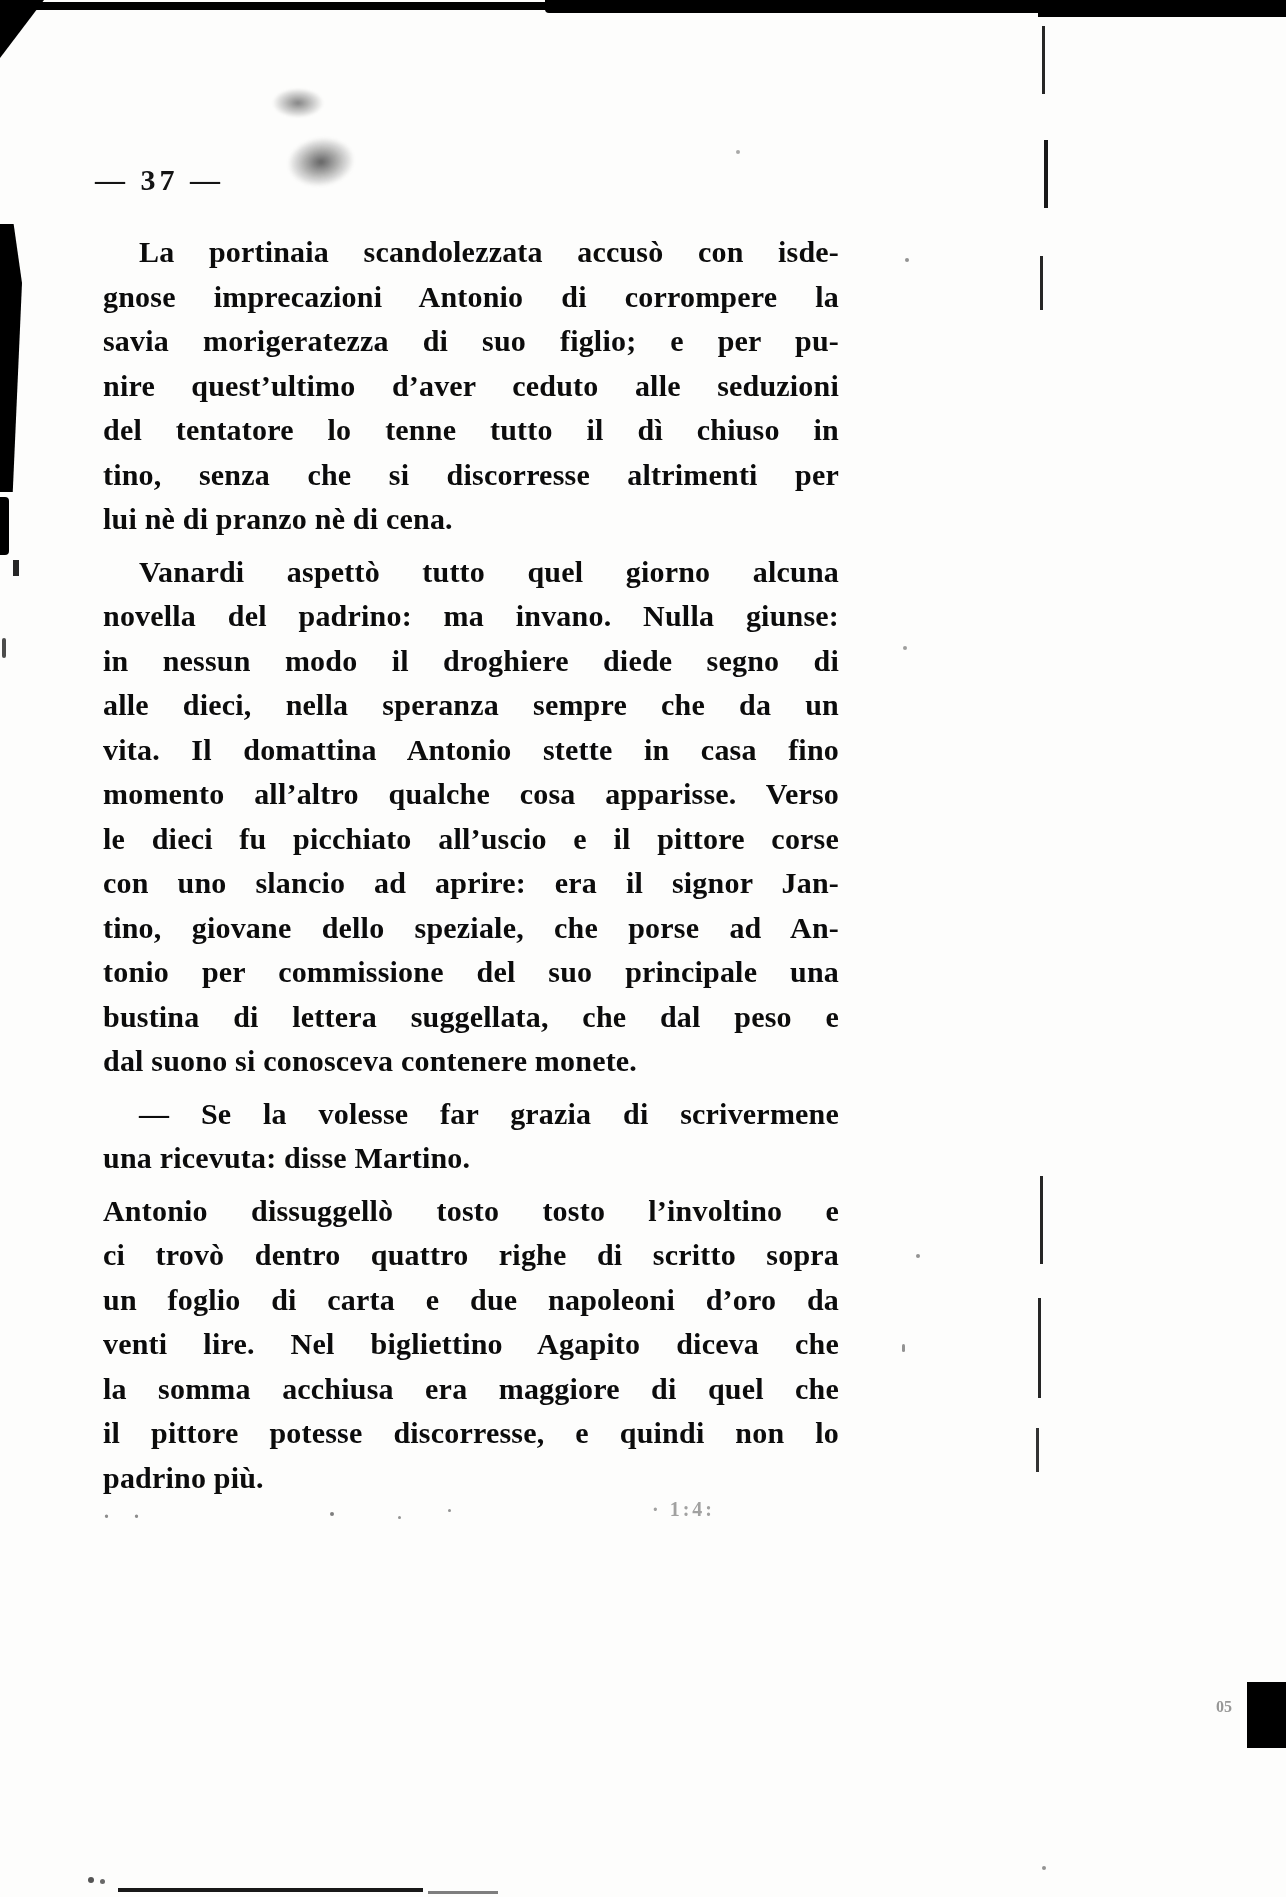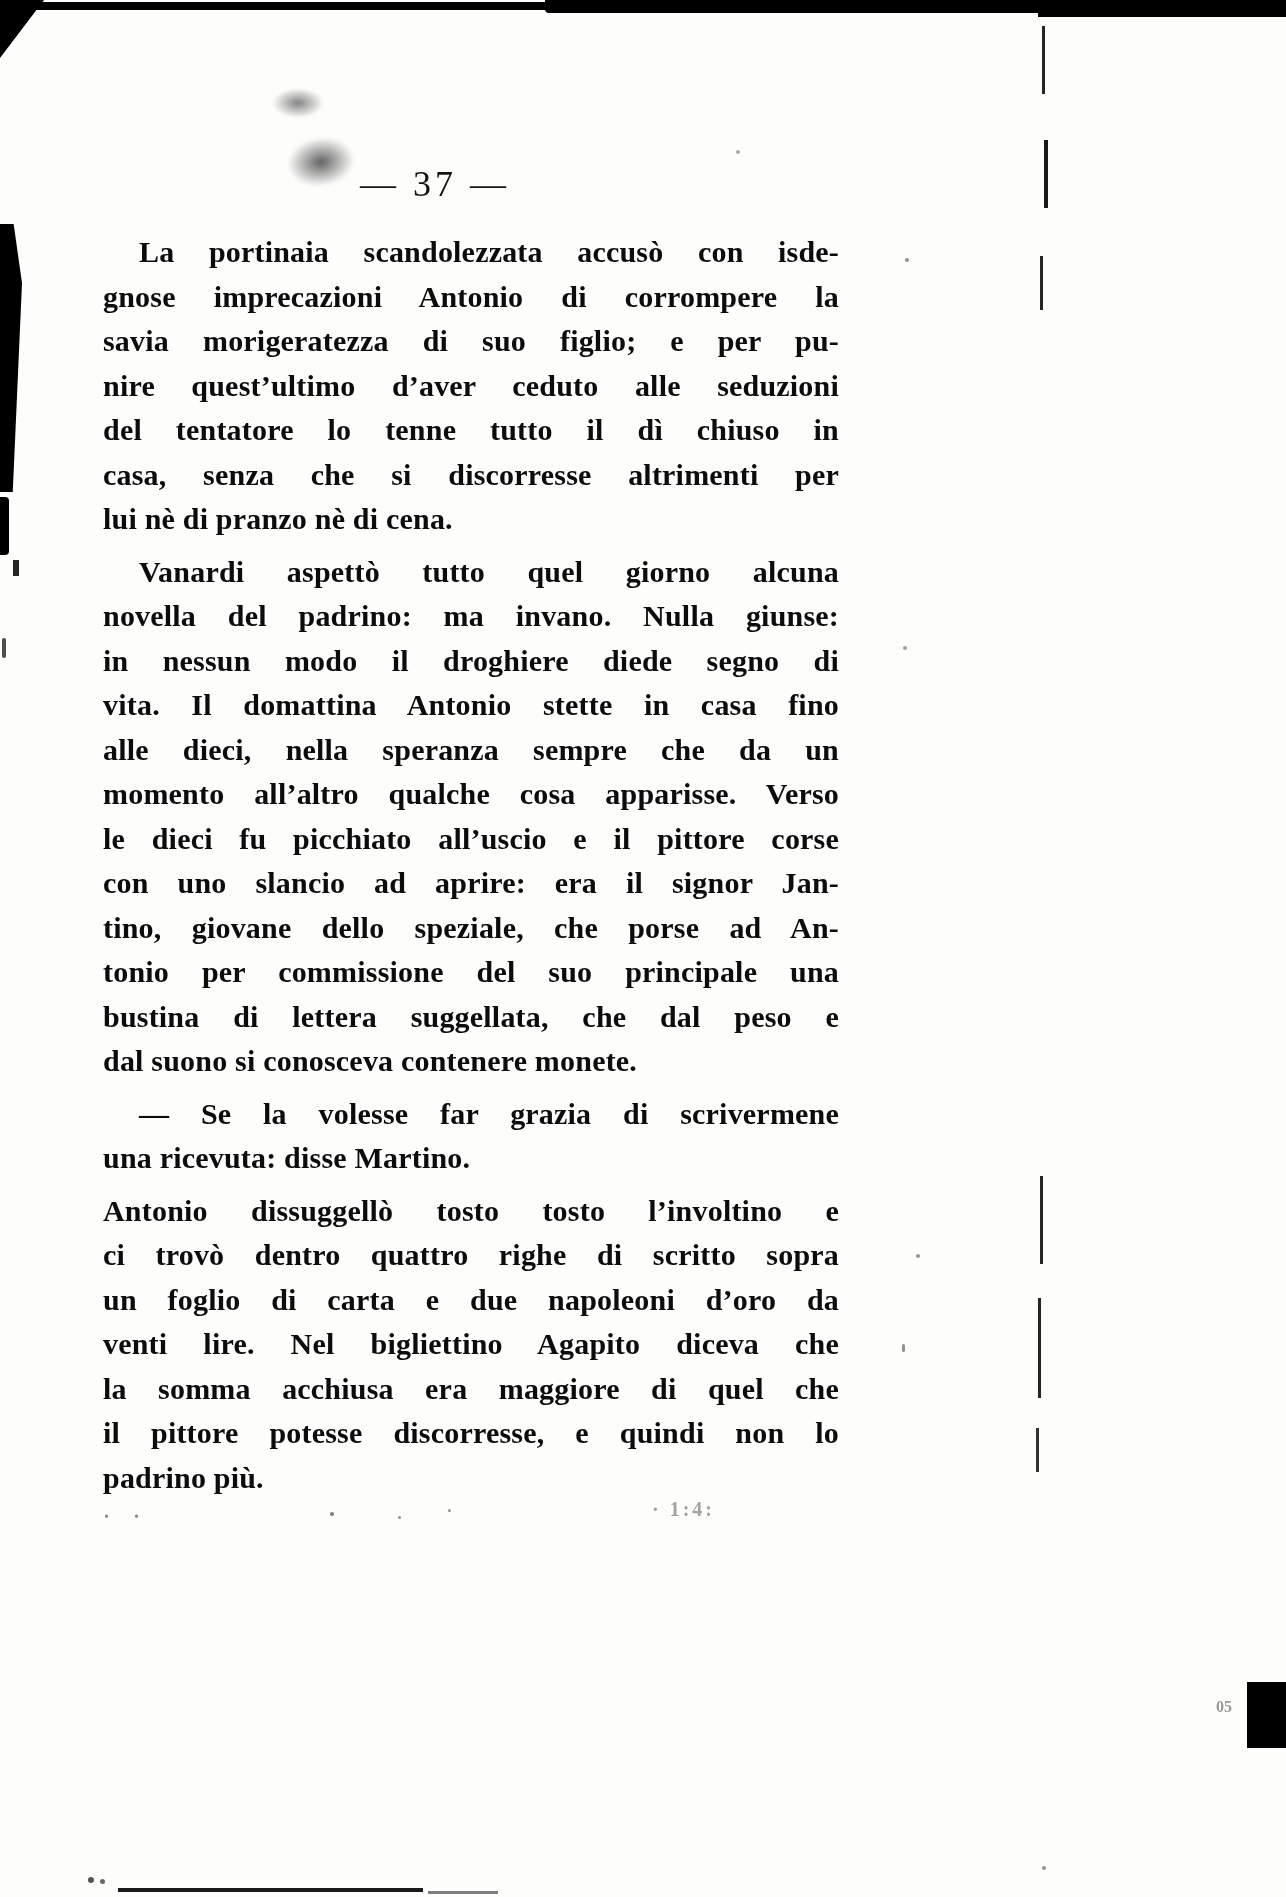--- a/index.html
+++ b/index.html
@@ -21,21 +21,21 @@
     height:44.5px; line-height:44.5px;
     text-align:justify; text-align-last:justify;
     overflow:hidden; white-space:nowrap;
   }
   .line { white-space:normal; }
   .line.last { text-align-last:left; }
   .para.indent .line:first-child { text-indent:36px; }
 
   .page-number {
     position:absolute; left:95px; top:163px; width:680px;
-    text-align:center; font-size:36px; font-weight:normal;
+    font-size:30px; font-weight:bold;
     color:#141414; letter-spacing:4px;
   }
 
   
   .artifact { position:absolute; background:#000; }
   .a-top-left-tri { left:0; top:0; width:44px; height:58px; clip-path:polygon(0 0,100% 0,0 100%); }
   .a-top-thin  { left:16px; top:2px; width:535px; height:8px; }
   .a-top-thick { left:545px; top:0; width:500px; height:13px; border-radius:0 0 6px 4px; }
   .a-top-right { left:1038px; top:0; width:248px; height:17px; }
   .a-left-wedge { left:0; top:224px; width:22px; height:268px;
@@ -121,29 +121,29 @@
 
   <div class="page-number">— 37 —</div>
 
   <div class="text-block">
     <div class="para indent">
         <div class="line">La portinaia scandolezzata accusò con isde-</div>
         <div class="line">gnose imprecazioni Antonio di corrompere la</div>
         <div class="line">savia morigeratezza di suo figlio; e per pu-</div>
         <div class="line">nire quest’ultimo d’aver ceduto alle seduzioni</div>
         <div class="line">del tentatore lo tenne tutto il dì chiuso in</div>
-        <div class="line">casa, senza che si discorresse altrimenti per</div>
+        <div class="line">tino, senza che si discorresse altrimenti per</div>
         <div class="line last">lui nè di pranzo nè di cena.</div>
       </div>
     <div class="para indent">
         <div class="line">Vanardi aspettò tutto quel giorno alcuna</div>
         <div class="line">novella del padrino: ma invano. Nulla giunse:</div>
         <div class="line">in nessun modo il droghiere diede segno di</div>
+        <div class="line">alle dieci, nella speranza sempre che da un</div>
         <div class="line">vita. Il domattina Antonio stette in casa fino</div>
-        <div class="line">alle dieci, nella speranza sempre che da un</div>
         <div class="line">momento all’altro qualche cosa apparisse. Verso</div>
         <div class="line">le dieci fu picchiato all’uscio e il pittore corse</div>
         <div class="line">con uno slancio ad aprire: era il signor Jan-</div>
         <div class="line">tino, giovane dello speziale, che porse ad An-</div>
         <div class="line">tonio per commissione del suo principale una</div>
         <div class="line">bustina di lettera suggellata, che dal peso e</div>
         <div class="line last">dal suono si conosceva contenere monete.</div>
       </div>
     <div class="para indent">
         <div class="line">— Se la volesse far grazia di scrivermene</div>

